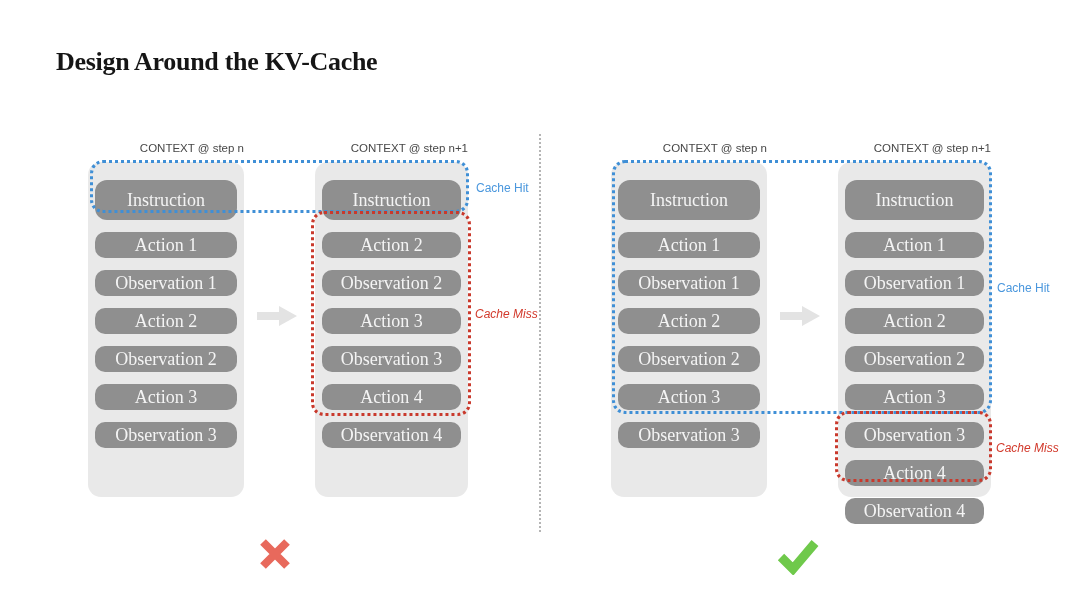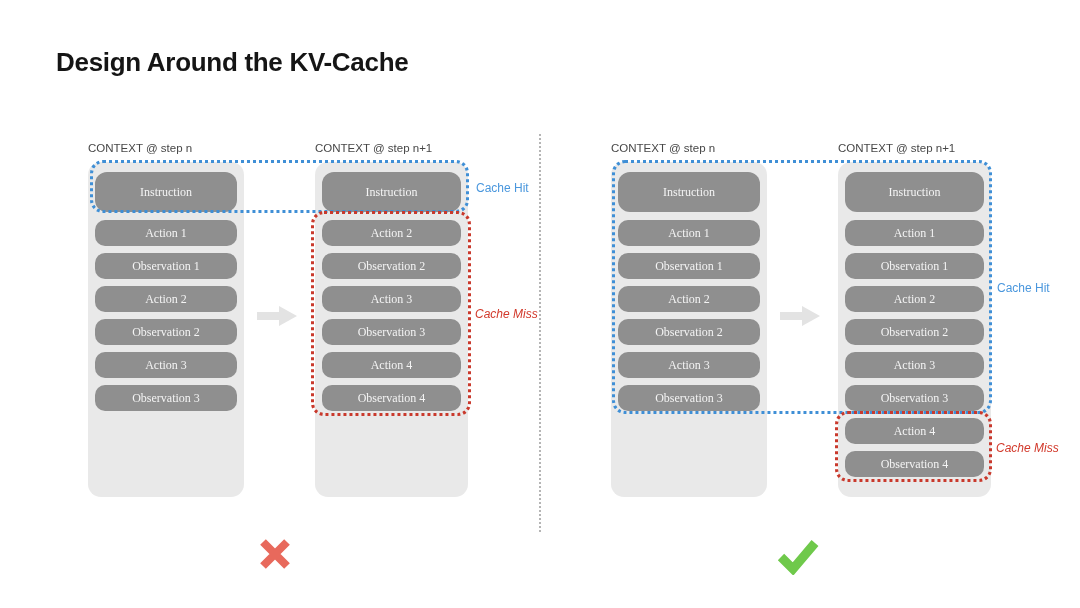--- a/index.html
+++ b/index.html
@@ -9,53 +9,53 @@
     font-family: "Liberation Sans", sans-serif;
     position: relative;
     overflow: hidden;
   }
   .canvas { position: absolute; inset: 0; }
 
   .title {
     position: absolute;
     left: 56px; top: 47px;
     margin: 0;
-    font-family: Liberation Sans, sans-serif;
+    font-family: Liberation Serif, serif;
     font-size: 26px;
     font-weight: 700;
     letter-spacing: -0.3px;
     color: #151515;
   }
 
   .ctx-header {
     position: absolute;
     top: 142px;
     font-size: 11.5px;
     color: #474747;
-    text-align: left;
+    text-align: right;
     white-space: nowrap;
   }
 
   .ctx-col {
     position: absolute;
     top: 162px;
     height: 335px;
     background: #e9e9e9;
     border-radius: 13px;
     box-sizing: border-box;
     padding-top: 6px;
   }
   .box {
     height: 26px;
-    margin: 4px 7px 7px 7px;
+    margin: 12px 7px 7px 7px;
     background: #8f8f8f;
     border-radius: 10px;
     color: #f4f4f4;
     font-family: "Liberation Serif", "DejaVu Serif", serif;
-    font-size: 12px;
+    font-size: 18px;
     display: flex;
     align-items: center;
     justify-content: center;
     white-space: nowrap;
   }
   .box.instruction {
     height: 40px;
     margin-bottom: 8px;
     border-radius: 12px;
   }

